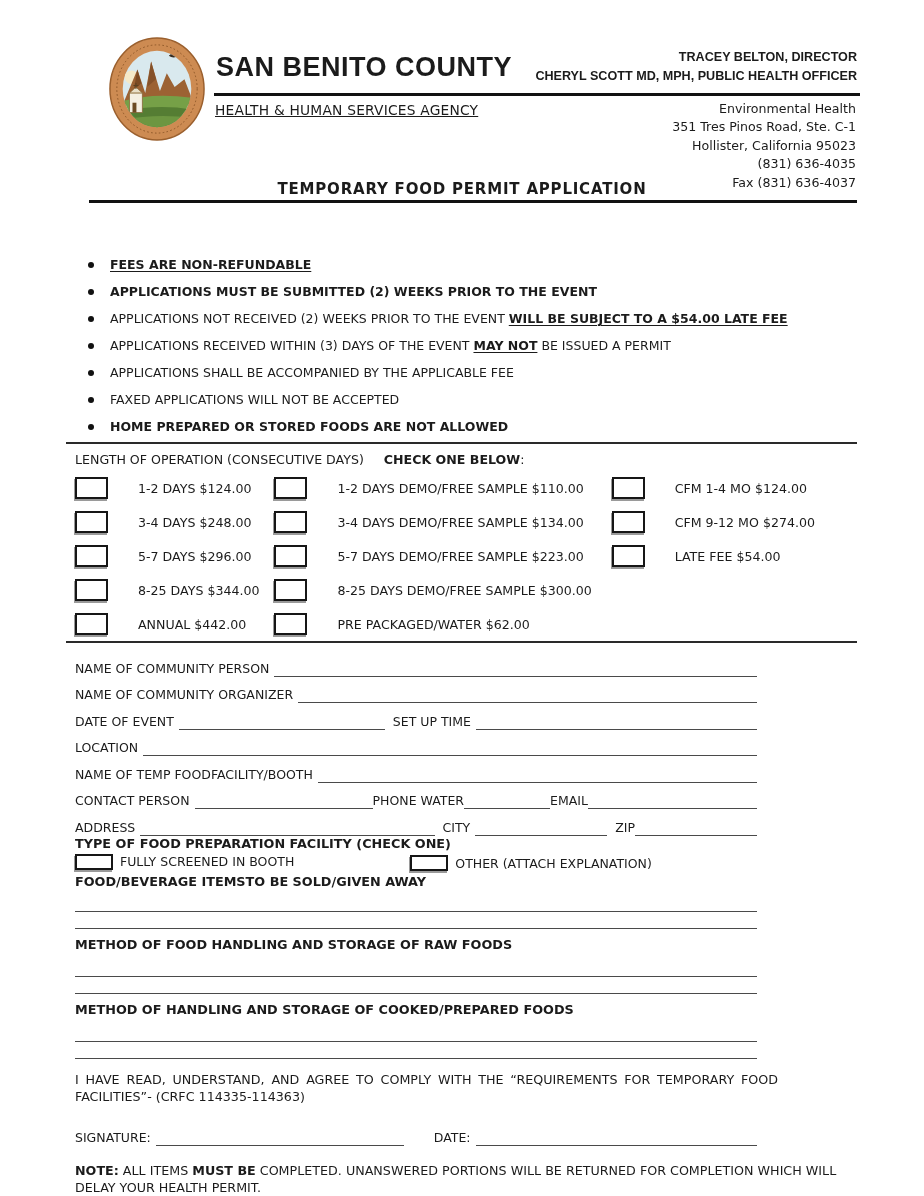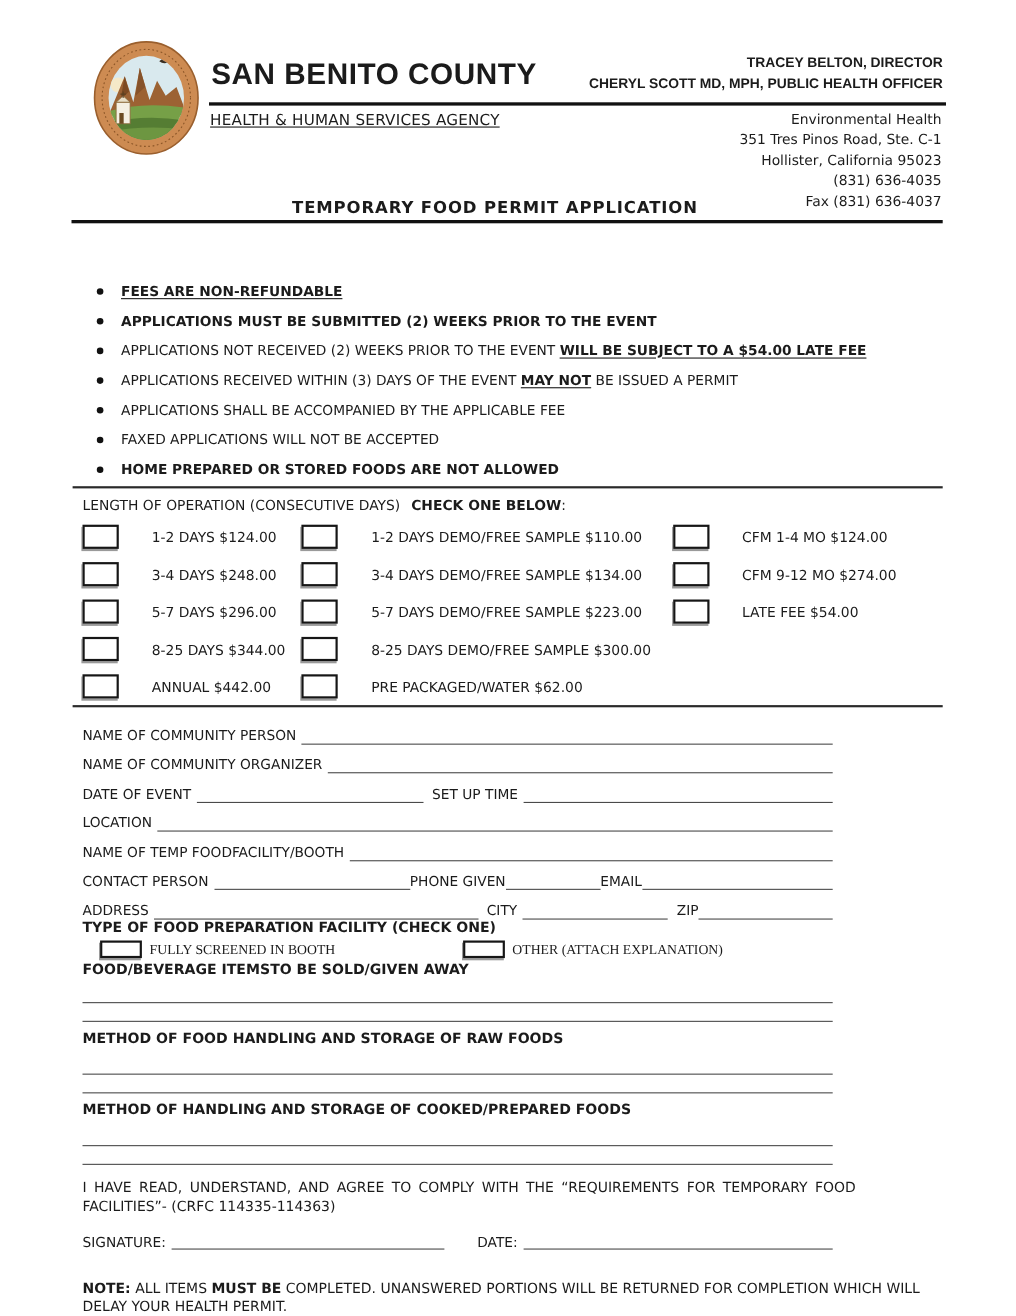--- a/index.html
+++ b/index.html
@@ -3,21 +3,21 @@
 <meta charset="utf-8">
 <style>
   * { margin:0; padding:0; box-sizing:border-box; }
   html,body { background:#ffffff; }
   .page {
     position:relative; width:924px; height:1196px; margin:0 auto;
     background:#ffffff; color:#1b1b1b; overflow:hidden;
     font-family:"DejaVu Sans","Liberation Sans",sans-serif; font-size:12.5px;
   }
   
-  .header { position:relative; height:231px; }
+  .header { position:relative; height:231px;margin-left:24px; }
   .seal { position:absolute; left:84px; top:36px; width:98px; height:106px; }
   .county-name {
     position:absolute; left:192px; top:52px;
     font-family:"Liberation Sans",sans-serif; font-weight:bold; font-size:27px; letter-spacing:.5px;
   }
   .officials {
     position:absolute; right:67px; top:48px; text-align:right;
     font-family:"Liberation Sans",sans-serif; font-weight:bold; font-size:12.6px; line-height:19px;
   }
   .header-rule { position:absolute; left:190px; right:64px; top:93px; height:3px; background:#111; }
@@ -32,47 +32,47 @@
   .bullets { margin:0 67px 0 66px; padding:20px 0 2px 0; list-style:none; }
   .bullet { display:flex; height:27px; align-items:center; }
   .dot { width:6px; height:6px; border-radius:50%; background:#111; margin:0 16px 0 22px; flex:none; }
   .seg-regular { font-weight:normal; }
   .seg-bold { font-weight:bold; }
   .seg-bold-underline { font-weight:bold; text-decoration:underline; text-underline-offset:2px; }
   .rule { height:2px; background:#2a2a2a; margin:0 67px 0 66px; }
   
   .fees { margin:0 67px 0 66px; padding:8px 0 0 0; }
   .fees-heading { padding:0 0 4px 9px; font-size:12.6px; }
-  .fees-heading .hb { font-weight:bold; margin-left:10px; }
+  .fees-heading .hb { font-weight:bold; margin-left:20px; }
   .fee-grid { display:flex; padding-left:9px; }
   .fee-col-0 { width:200px; } .fee-col-1 { width:338px; } .fee-col-2 { width:246px; }
   .fee-opt { display:flex; align-items:center; height:34px; }
   .cb {
     width:33px; height:22px; background:#fff; border:2px solid #161616;
     box-shadow:-1px 2px 0 #9a9a9a; margin-right:6px; flex:none; display:inline-block;
   }
   .fee-label { font-size:12.6px; white-space:nowrap;margin-left:24px; }
   
   .fields { margin:0 167px 0 66px; padding:7px 0 0 9px; }
   .frow { display:flex; align-items:flex-end; height:26.5px; }
   .flabel { white-space:nowrap; padding-bottom:1px; }
   .wline { border-bottom:1.4px solid #4a4a4a; height:14px; display:inline-block; }
   .grow { flex:1 1 auto; }
   .gap-s { margin-left:5px; } .pad-l { margin-left:8px; }
   
   .sectionbox { margin:0 167px 0 66px; padding-left:9px; }
   .bold-heading { font-weight:bold; font-size:12.8px; height:17px; }
-  .prep-row { display:flex; align-items:center; height:19px; margin:1px 0 1px 16px;font-family:Liberation Serif, serif; }
+  .prep-row { display:flex; height:19px; margin:1px 0 1px 0; }
   .cb2 { width:38px; height:16px; background:#fff; border:2px solid #161616; box-shadow:-1px 2px 0 #9a9a9a; margin-right:7px; flex:none; }
   .prep-opt2 { margin-left:116px; display:flex; align-items:center; }
   .blank-line { height:17px; border-bottom:1.4px solid #4a4a4a; }
   .mt4{margin-top:4px;} .mt6{margin-top:6px;} .mt8{margin-top:8px;}
   
   .ack { margin:12px 167px 0 66px; padding-left:9px; width:712px; text-align:justify; line-height:17px; font-size:12.7px; }
-  .sigrow { margin:17px 167px 0 66px; padding-left:9px; display:flex; height:24px; }
+  .sigrow { margin:17px 167px 0 66px; padding-left:9px; display:flex; align-items:flex-end; height:24px; }
   .note { margin:16px 80px 0 66px; padding-left:9px; line-height:17.5px; font-size:12.7px; }
   
   .btnrow { margin:13px 67px 0 66px; display:flex; justify-content:space-between; padding:0 10px 0 8px; }
   .btn {
     background:#c3c3c3; border:none; color:#111; font-weight:bold;
     font-family:"Liberation Sans",sans-serif; font-size:17px;
     width:111px; height:30px; text-align:center; line-height:30px; cursor:pointer;
   }
 </style>
 </head>
@@ -242,21 +242,21 @@
       <span class="flabel">LOCATION</span>
       <span class="wline grow gap-s"></span>
     </div>
     <div class="frow">
       <span class="flabel">NAME OF TEMP FOODFACILITY/BOOTH</span>
       <span class="wline grow gap-s"></span>
     </div>
     <div class="frow">
       <span class="flabel">CONTACT PERSON</span>
       <span class="wline gap-s" style="width:178px"></span>
-      <span class="flabel">PHONE GIVEN</span>
+      <span class="flabel">PHONE WATER</span>
       <span class="wline" style="width:86px"></span>
       <span class="flabel">EMAIL</span>
       <span class="wline grow"></span>
     </div>
     <div class="frow">
       <span class="flabel">ADDRESS</span>
       <span class="wline grow gap-s"></span>
       <span class="flabel pad-l">CITY</span>
       <span class="wline gap-s" style="width:132px"></span>
       <span class="flabel pad-l">ZIP</span>

